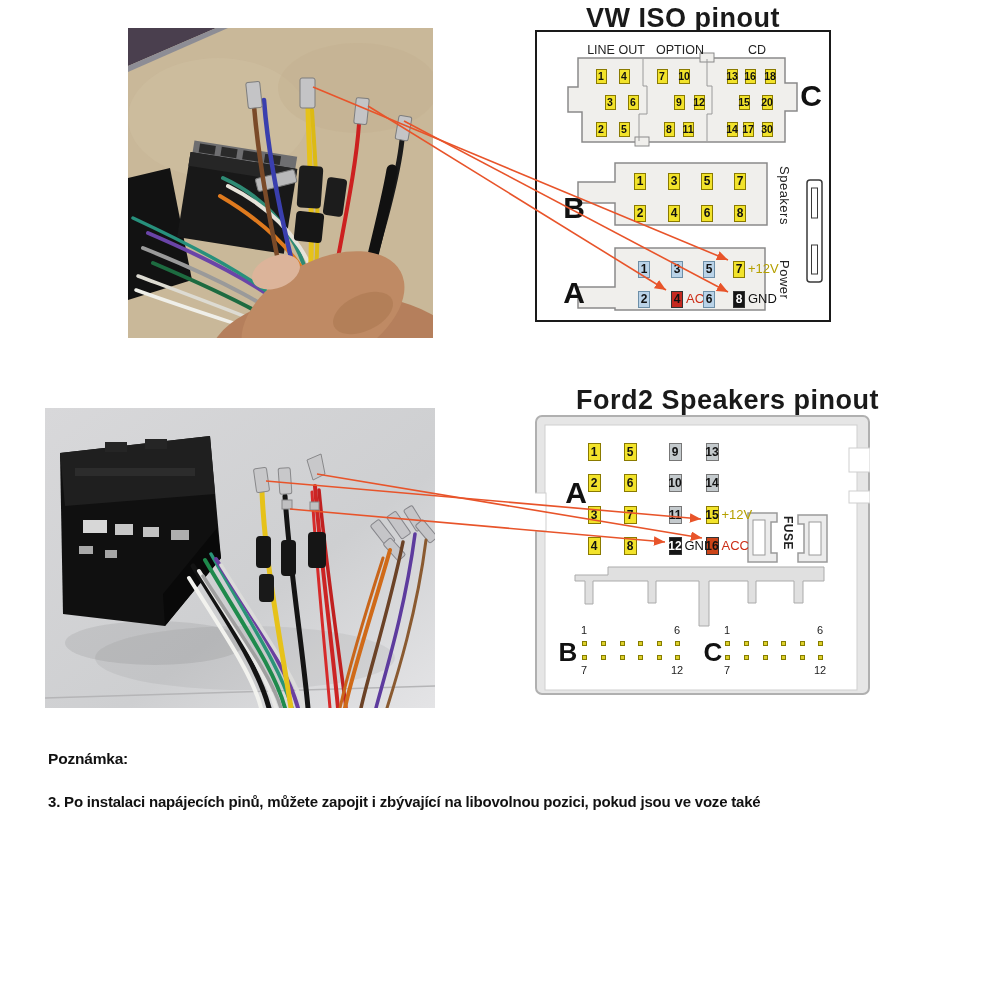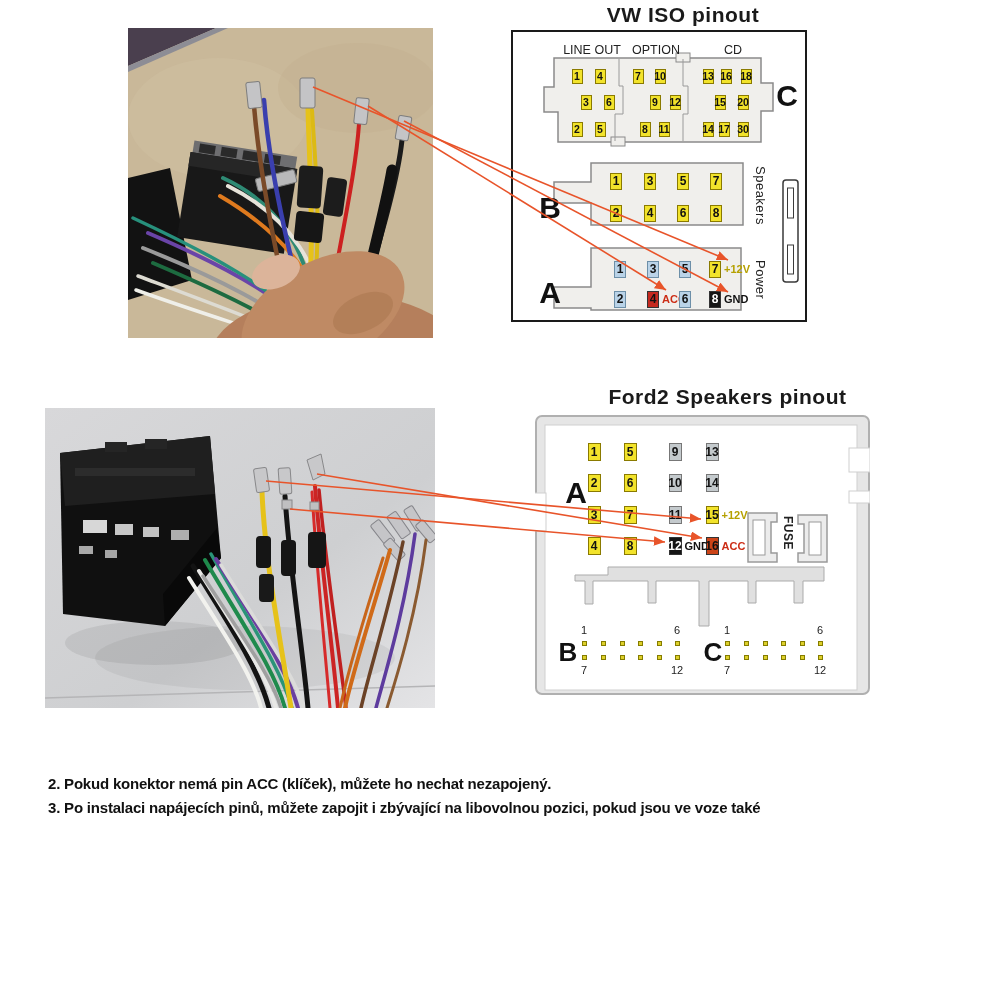--- a/index.html
+++ b/index.html
@@ -2,35 +2,35 @@
 <html><head>
 <meta charset="utf-8">
 <style>
   html,body{margin:0;padding:0;}
   body{
     width:1000px;height:1000px;position:relative;background:#ffffff;
     font-family:"Liberation Sans", sans-serif;color:#111;overflow:hidden;
   }
   .abs{position:absolute;}
   .diagram-title{
-    position:absolute;font-size:21px;font-weight:600;color:#1a1a1a;
+    position:absolute;font-size:27px;font-weight:600;color:#1a1a1a;
     text-align:center;letter-spacing:.5px;
   }
   .photo{position:absolute;}
   .vw-box{
-    position:absolute;left:511px;top:30px;width:296px;height:292px;
+    position:absolute;left:535px;top:30px;width:296px;height:292px;
     border:2px solid #1a1a1a;background:#fff;box-sizing:border-box;
   }
   .ford-box{position:absolute;left:535px;top:415px;width:335px;height:280px;}
   .pin{
     position:absolute;box-sizing:border-box;border:1px solid #555;
     display:flex;align-items:center;justify-content:center;
     font-weight:600;line-height:1;
   }
-  .pin-tag{position:absolute;font-size:11px;font-weight:700;white-space:nowrap;line-height:12px;}
+  .pin-tag{position:absolute;font-size:13px;font-weight:400;white-space:nowrap;line-height:12px;}
   .big-letter{position:absolute;font-weight:700;font-size:30px;color:#111;transform:translate(-50%,-50%);line-height:1;}
   .mid-letter{position:absolute;font-weight:700;font-size:26px;color:#111;transform:translate(-50%,-50%);line-height:1;}
   .grp-label{position:absolute;font-size:12.5px;color:#222;transform:translateX(-50%);white-space:nowrap;}
   .vert-label{position:absolute;writing-mode:vertical-rl;font-size:13px;color:#222;letter-spacing:.5px;}
   .corner-num{position:absolute;font-size:11px;color:#222;transform:translate(-50%,-50%);}
   .dot{position:absolute;width:5px;height:5px;background:#ddd02a;border:1px solid #857c00;box-sizing:border-box;}
   .notes{position:absolute;left:48px;top:750px;width:930px;}
   .notes-heading{font-size:15.5px;font-weight:700;letter-spacing:-.2px;}
   .notes-line{font-size:15px;font-weight:700;letter-spacing:-.2px;line-height:24px;white-space:nowrap;}
   .notes-gap{height:22px;}
@@ -332,22 +332,22 @@
       <div class="dot" style="left: 264.5px; top: 239.5px;"></div>
       <div class="dot" style="left: 282.5px; top: 239.5px;"></div>
       <span class="corner-num" style="left: 192px; top: 215px;">1</span>
       <span class="corner-num" style="left: 285px; top: 215px;">6</span>
       <span class="corner-num" style="left: 192px; top: 255px;">7</span>
       <span class="corner-num" style="left: 285px; top: 255px;">12</span>
     </div>
 </div>
 
 <div class="notes">
+  <div class="notes-heading">Poznámka:</div>
   <div class="notes-gap"></div>
-  <div class="notes-line">2. Pokud konektor nemá pin ACC (klíček), můžete ho nechat nezapojený.</div>
   <div class="notes-line">3. Po instalaci napájecích pinů, můžete zapojit i zbývající na libovolnou pozici, pokud jsou ve voze také</div>
 </div>
 
 <svg class="arrows" width="1000" height="1000" viewBox="0 0 1000 1000">
   <defs>
     <marker id="ah" markerWidth="8" markerHeight="8" refX="7" refY="3" orient="auto">
       <path d="M0,0 L7,3 L0,6 Z" fill="#e8542a"></path>
     </marker>
   </defs>
   <g stroke="#e8542a" stroke-width="1.6" fill="none">

